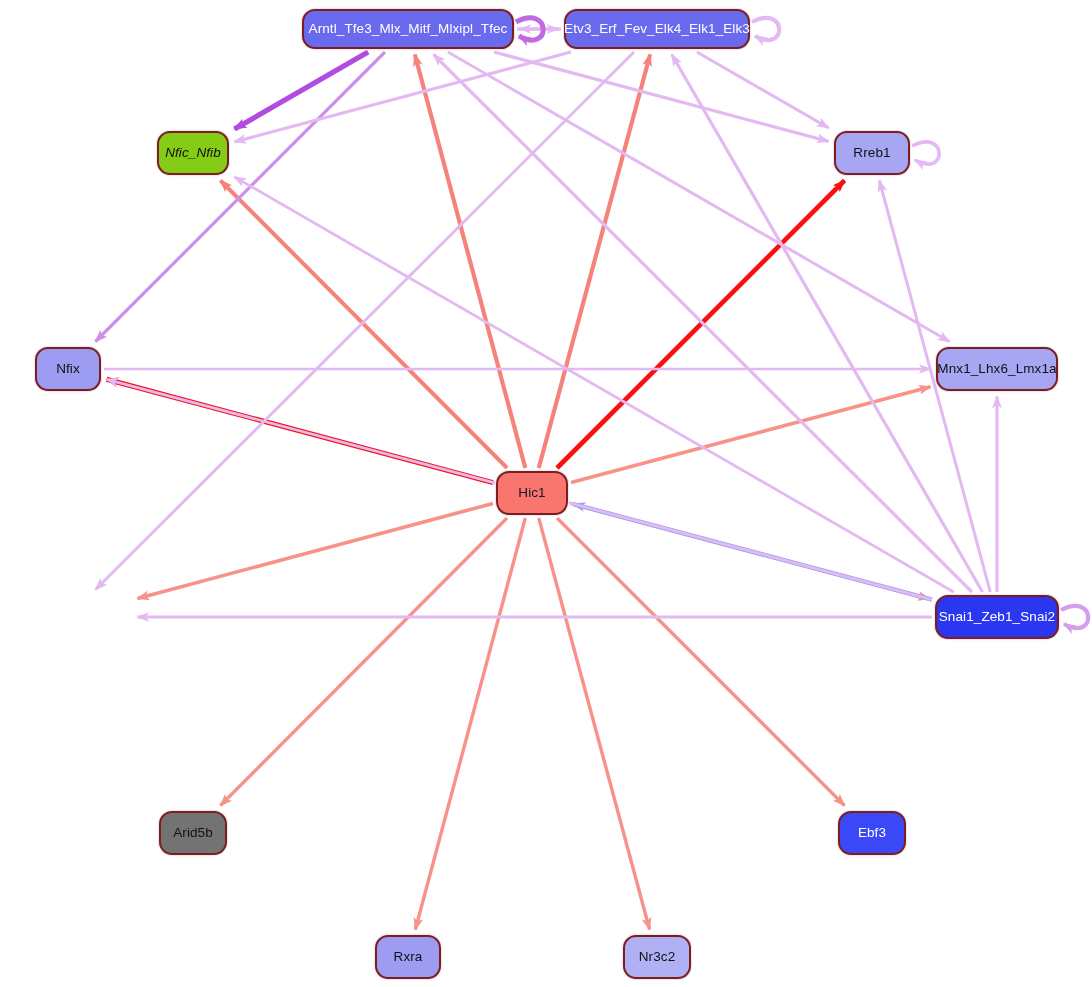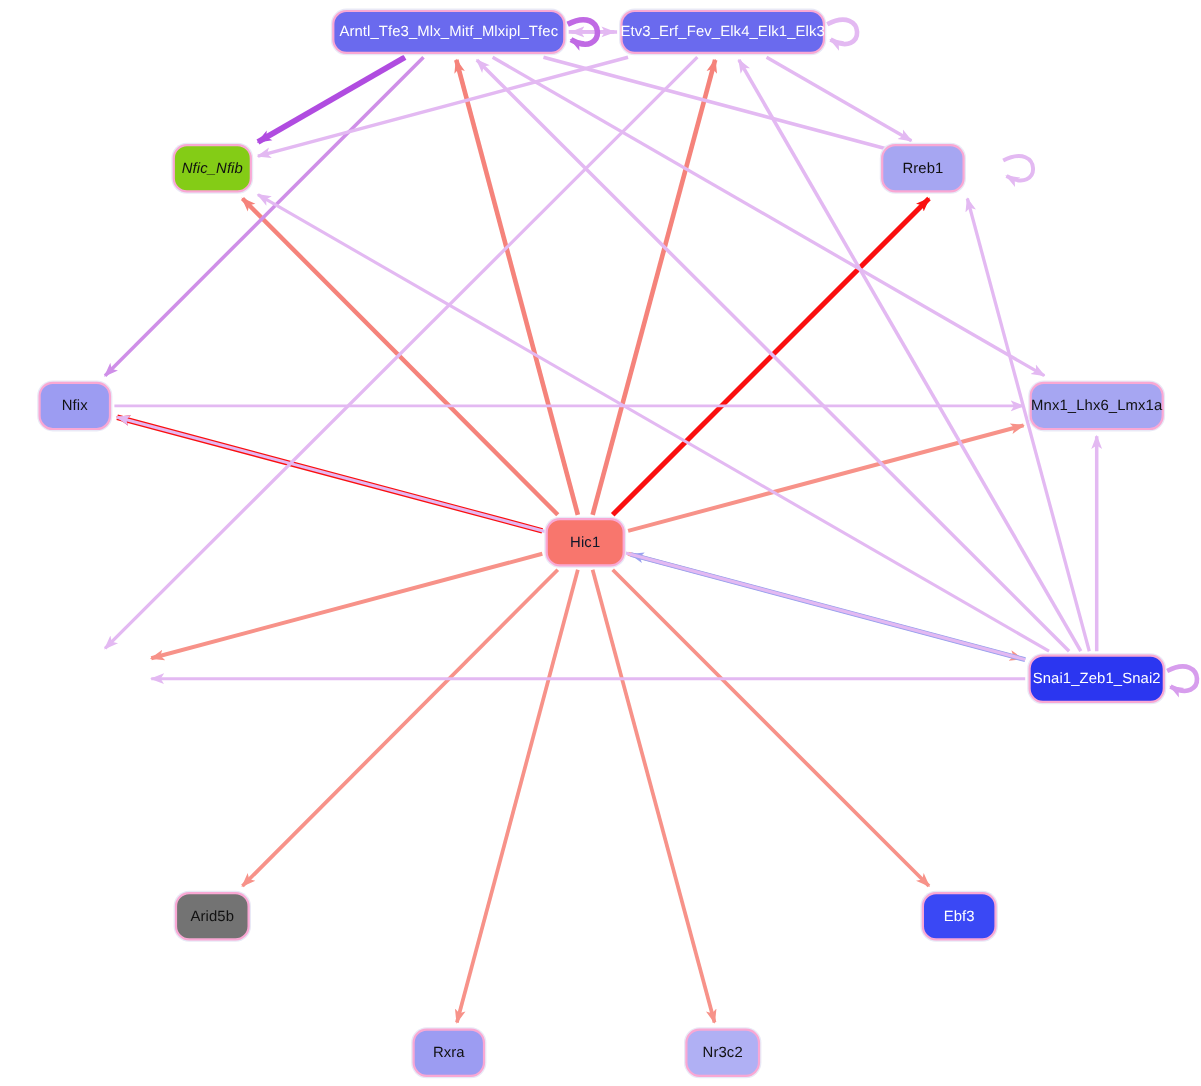--- a/index.html
+++ b/index.html
@@ -34,21 +34,21 @@
   .node {
     position: absolute;
     box-sizing: border-box;
     border-radius: 13px;
     display: flex;
     align-items: center;
     justify-content: center;
     white-space: nowrap;
     font-size: 13.5px;
     letter-spacing: 0.1px;
-    border: 2px solid #f9a8d4;
+    border: 2px solid #7f1d1d;
     box-shadow: 0 0 0 1.2px #e9e9f6;
     transform: translate(-50%, -50%);
   }
   .node-label {
     pointer-events: none;
     line-height: 1;
   }
 </style>
 </head>
 <body>
@@ -149,21 +149,21 @@
   <div id="node-layer">
       <div class="node" style="left: 408px; top: 29px; width: 212px; height: 40px; background: rgb(106, 106, 238); color: rgb(255, 255, 255);">
         <span class="node-label">Arntl_Tfe3_Mlx_Mitf_Mlxipl_Tfec</span>
       </div>
       <div class="node" style="left: 657px; top: 29px; width: 186px; height: 40px; background: rgb(106, 106, 238); color: rgb(255, 255, 255);">
         <span class="node-label">Etv3_Erf_Fev_Elk4_Elk1_Elk3</span>
       </div>
       <div class="node" style="left: 193px; top: 153px; width: 72px; height: 44px; background: #84cc16; color: rgb(17, 17, 17); font-style: italic;">
         <span class="node-label">Nfic_Nfib</span>
       </div>
-      <div class="node" style="left: 839px; top: 153px; width: 76px; height: 44px; background: rgb(166, 166, 242); color: rgb(17, 17, 17);">
+      <div class="node" style="left: 872px; top: 153px; width: 76px; height: 44px; background: rgb(166, 166, 242); color: rgb(17, 17, 17);">
         <span class="node-label">Rreb1</span>
       </div>
       <div class="node" style="left: 68px; top: 369px; width: 66px; height: 44px; background: rgb(156, 156, 242); color: rgb(17, 17, 17);">
         <span class="node-label">Nfix</span>
       </div>
       <div class="node" style="left: 997px; top: 369px; width: 122px; height: 44px; background: rgb(166, 166, 242); color: rgb(17, 17, 17);">
         <span class="node-label">Mnx1_Lhx6_Lmx1a</span>
       </div>
       <div class="node" style="left: 532px; top: 493px; width: 72px; height: 44px; background: rgb(248, 118, 109); color: #0f172a;">
         <span class="node-label">Hic1</span>

